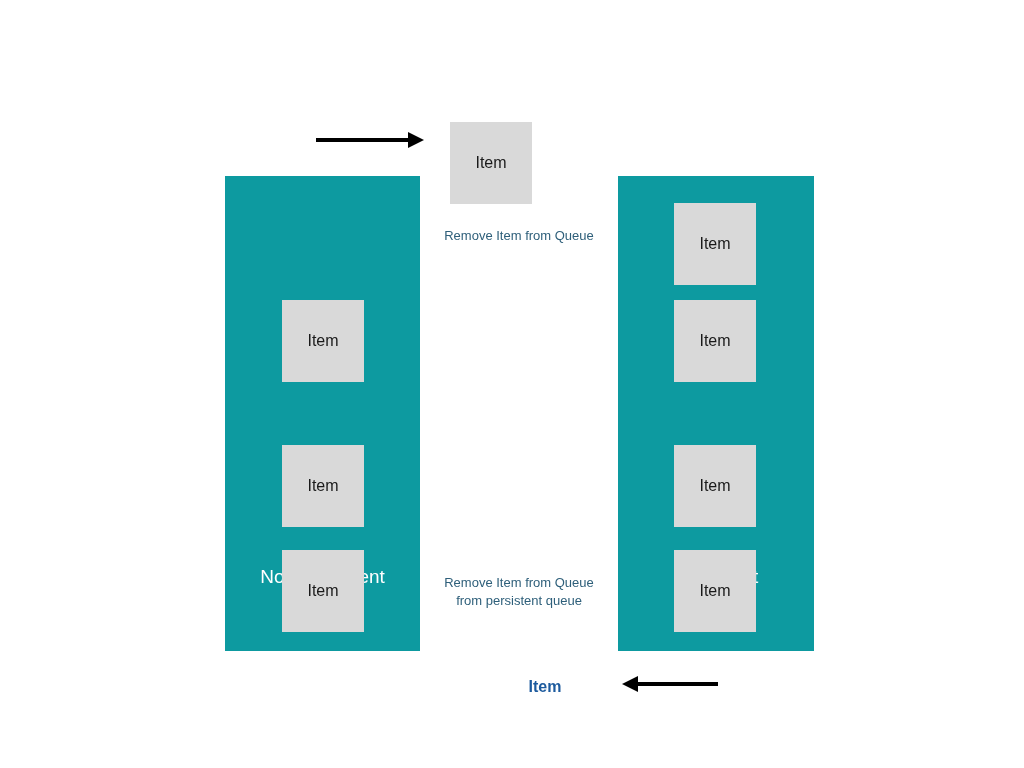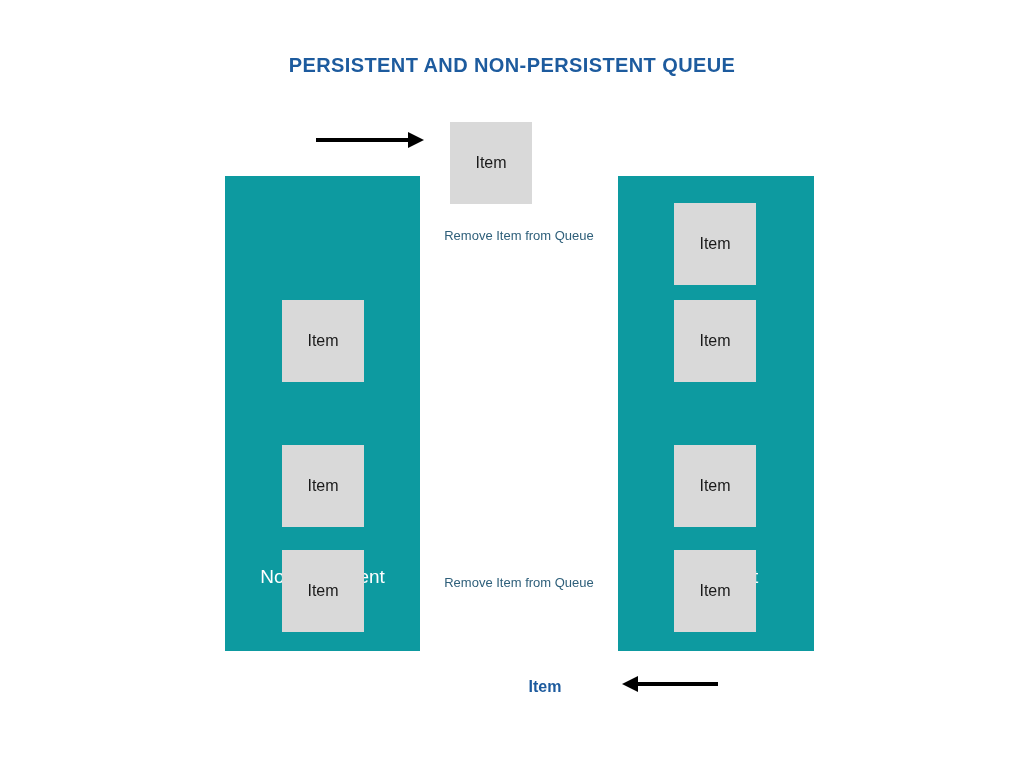--- a/index.html
+++ b/index.html
@@ -111,21 +111,20 @@
     font-size: 16px;
     font-weight: bold;
     color: #1d5b9e;
   }
 </style>
 </head>
 <body>
 
 <div id="canvas">
 
-  <div class="title">PERSISTENT AND NON-PERSISTENT QUEUE</div>
 
   <div class="arrow" id="arrow-top">
     <svg width="112" height="20" viewBox="0 0 112 20" xmlns="http://www.w3.org/2000/svg">
       <line x1="2" y1="10" x2="98" y2="10" stroke="#000000" stroke-width="4"></line>
       <polygon points="94,2 110,10 94,18" fill="#000000"></polygon>
     </svg>
   </div>
 
   <div class="item-box" id="floating-item">Item</div>
 
@@ -149,20 +148,21 @@
     <div class="queue-label">
       <div>Persistent</div>
       <div>Queue</div>
     </div>
     <div class="item-box in-panel" id="rp-item-2">Item</div>
     <div class="item-box in-panel" id="rp-item-3">Item</div>
   </div>
 
   <div class="annotation" id="annotation-bottom">
     <div>Remove Item from Queue</div>
+    <div>from persistent queue</div>
   </div>
 
   <div id="bottom-item-label">Item</div>
 
   <div class="arrow" id="arrow-bottom">
     <svg width="100" height="20" viewBox="0 0 100 20" xmlns="http://www.w3.org/2000/svg">
       <line x1="14" y1="10" x2="98" y2="10" stroke="#000000" stroke-width="4"></line>
       <polygon points="18,2 2,10 18,18" fill="#000000"></polygon>
     </svg>
   </div>

